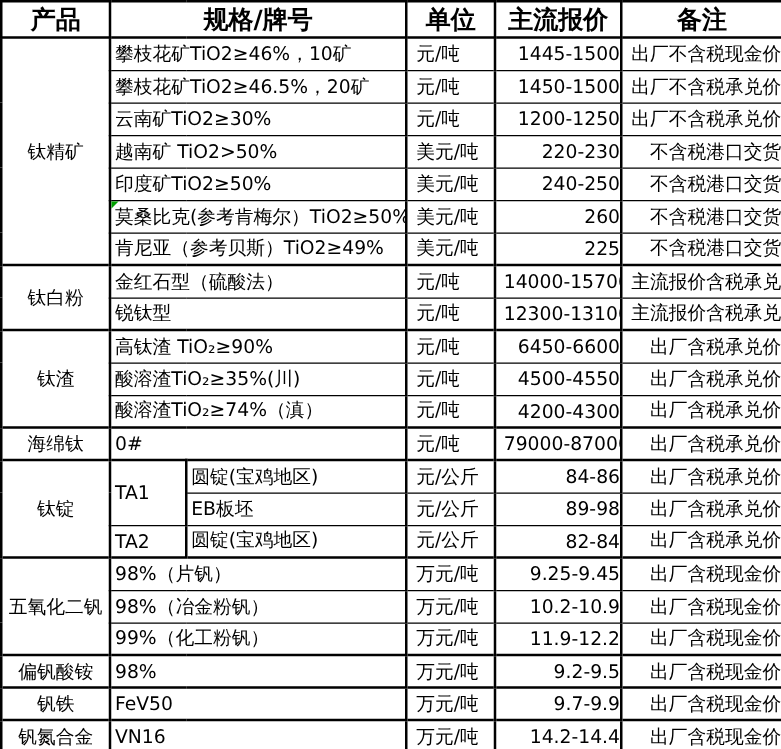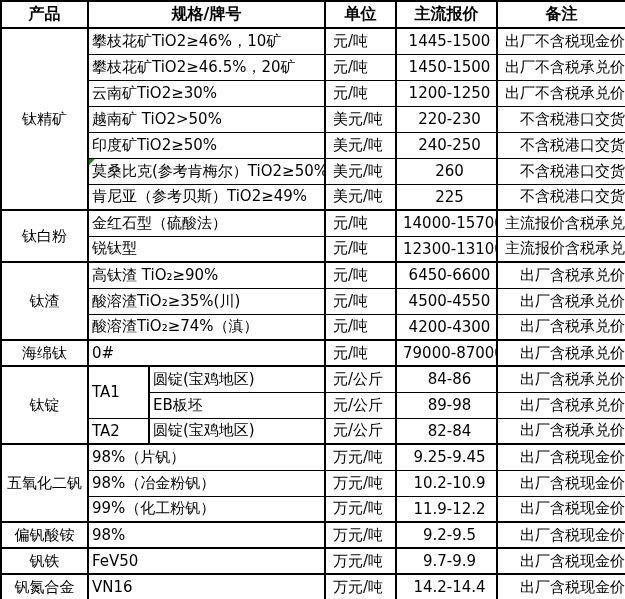--- a/index.html
+++ b/index.html
@@ -19,33 +19,33 @@
     border: 1px solid #000;
     border-left-width: 2px;
     border-right-width: 2px;
     overflow: hidden;
     white-space: nowrap;
     vertical-align: middle;
   }
   thead th {
     border-width: 2px;
     font-weight: bold;
-    font-size: 16px;
+    font-size: 20px;
     text-align: center;
     height: 27px;
     padding: 0;
   }
   tbody tr { height: 26px; }
   tbody td { font-size: 15px; }
   tr.group-start > td { border-top-width: 2px; }
   td.product { text-align: center; padding: 0 2px; }
   td.grade   { text-align: left; padding-left: 3px; margin-top: 32px; }
   td.spec    { text-align: left; padding-left: 3px; position: relative; margin-left: 31px; }
   td.unit    { text-align: left; padding-left: 7px; }
-  td.price   { text-align: center; padding-left: 6px; }
+  td.price   { text-align: right; padding-left: 6px; }
   td.note    { text-align: right; padding-left: 3px; }
   .flag {
     position: absolute;
     top: 0; left: 0;
     width: 0; height: 0;
     border-top: 6px solid #00A000;
     border-right: 6px solid transparent;
   }
 </style>
 </head>

